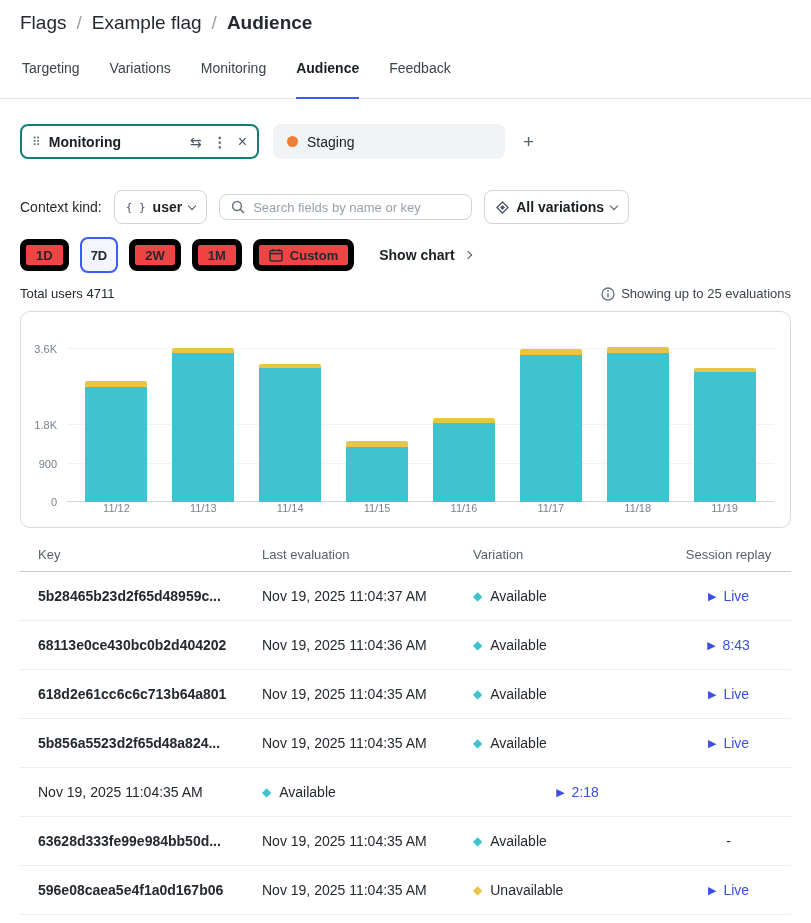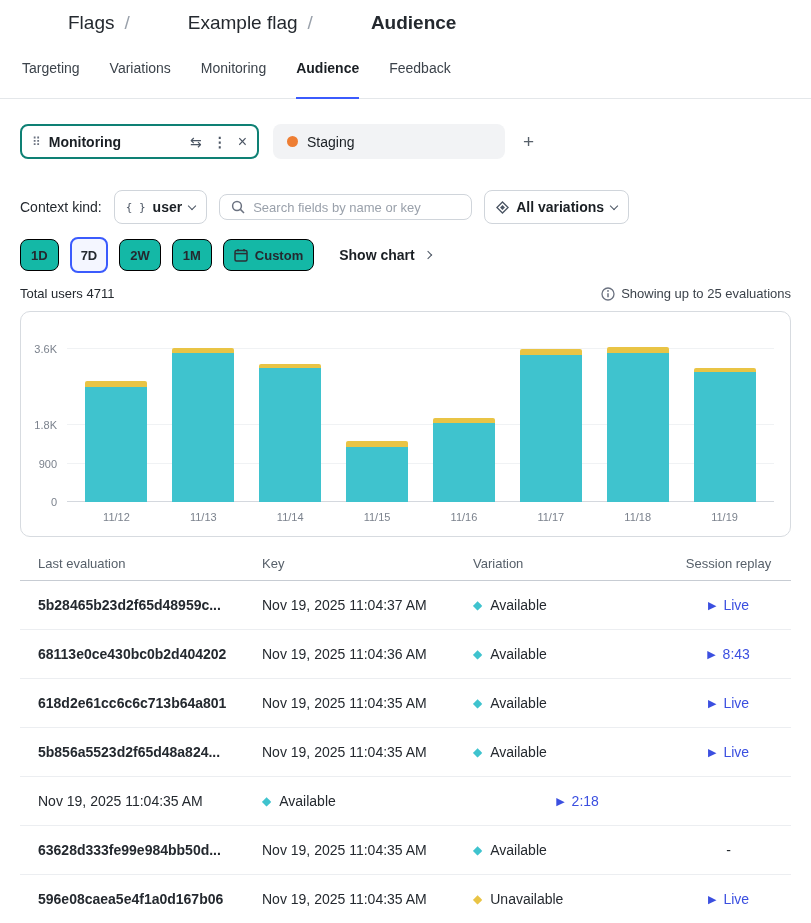--- a/index.html
+++ b/index.html
@@ -1,21 +1,21 @@
 <!DOCTYPE html>
 <html><head>
 <meta charset="utf-8">
 <style>
   * { box-sizing: border-box; margin: 0; padding: 0; }
   html,body { width: 811px; height: 923px; background: #ffffff; overflow: hidden;
     font-family: "Liberation Sans", sans-serif; color: #24292f; }
 
   
   .breadcrumb { padding: 12px 20px 0; font-size: 19px; display: flex; align-items: center; gap: 10px; }
-  .crumb { color: #24292f; margin-left: 48px; }
+  .crumb { color: #24292f; }
   .crumb.current { font-weight: 700; }
   .crumb-sep { color: #9aa1ab; font-weight: 300; }
 
   
   .tabs { display: flex; gap: 30px; padding: 0 22px; margin-top: 26px; border-bottom: 1px solid #e4e7ea; }
   .tab { font-size: 14px; color: #3c434b; padding-bottom: 21px; cursor: pointer; background: none; border: none;
     font-family: inherit; border-bottom: 2px solid transparent; margin-bottom: -1px; }
   .tab.active { color: #1a1f24; font-weight: 700; border-bottom-color: #3b5bfd; }
 
   
@@ -45,22 +45,22 @@
     border-bottom: 1.6px solid #4b5563; transform: rotate(45deg); margin-top: -3px; }
   .chev.right { transform: rotate(-45deg); margin-top: 0; margin-left: 3px; }
   .search { display: flex; align-items: center; gap: 8px; height: 26px; width: 253px;
     border: 1px solid #d0d5db; border-radius: 8px; padding: 0 11px; background: #fff; }
   .search input { border: none; outline: none; flex: 1; font-size: 13px; font-family: inherit; color: #24292f; background: transparent; }
   .search input::placeholder { color: #9aa1ab; }
   .icon-wrap { display: inline-flex; align-items: center; }
 
   
   .time-row { display: flex; align-items: center; gap: 11px; padding: 0 20px; margin-top: 13px; }
-  .tbtn { display: flex; align-items: center; gap: 7px; height: 32px; padding: 4px 10px; background: #14b8a6;
-    border: 1px solid #000000; border-radius: 8px; font-size: 13px; font-weight: 700; color: #24292f;
+  .tbtn { display: flex; align-items: center; gap: 7px; height: 32px; padding: 4px 10px; background: #ef4444;
+    border: 6px solid #000000; border-radius: 8px; font-size: 13px; font-weight: 700; color: #24292f;
     cursor: pointer; font-family: inherit; }
   .tbtn.active { border: 2px solid #3b5bfd; background: #f4f6ff; padding: 16px 9px; }
   .show-chart { display: flex; align-items: center; gap: 7px; background: none; border: none; margin-left: 14px;
     font-size: 14px; font-weight: 700; color: #1a1f24; cursor: pointer; font-family: inherit; }
 
   
   .summary-row { display: flex; align-items: center; justify-content: space-between; padding: 0 20px; margin-top: 13px; }
   .total-users { font-size: 13px; color: #24292f; }
   .eval-note { display: flex; align-items: center; gap: 6px; font-size: 13px; color: #3c434b; }
 
@@ -69,21 +69,21 @@
   .chart-inner { display: flex; }
   .y-axis { width: 42px; position: relative; height: 162px; flex-shrink: 0; }
   .ytick { position: absolute; right: 10px; font-size: 11px; color: #7b828d; }
   .plot-wrap { flex: 1; }
   .plot { position: relative; height: 162px; display: flex; align-items: flex-end; padding: 0 6px; }
   .gridline { position: absolute; left: 0; right: 0; height: 1px; background: #f0f2f4; }
   .gridline.baseline { background: #d4d8de; }
   .bar-slot { flex: 1; display: flex; justify-content: center; z-index: 1; }
   .bar { width: 62px; display: flex; flex-direction: column; border-radius: 2px 2px 0 0; overflow: hidden; }
   .seg { width: 100%; }
-  .x-axis { display: flex; padding: 0 6px; margin-top: 9px; }
+  .x-axis { display: flex; padding: 0 6px; }
   .xtick { flex: 1; text-align: center; font-size: 11px; color: #7b828d; }
 
   
   .table { margin: 9px 20px 0; }
   .thead, .trow { display: grid; grid-template-columns: 224px 211px 209px 1fr; align-items: center;
     padding-left: 18px; padding-right: 16px; }
   .thead { height: 35px; border-bottom: 1px solid #c7ccd3; font-size: 13px; color: #57606a; }
   .trow { height: 49px; border-bottom: 1px solid #eceef1; font-size: 14px; }
   .td.key { font-weight: 600; color: #24292f; }
   .td.variation { display: flex; align-items: center; gap: 8px; }
@@ -266,22 +266,22 @@
           <div class="xtick">11/17</div>
           <div class="xtick">11/18</div>
           <div class="xtick">11/19</div>
         </div>
     </div>
   </div>
 </div>
 
 <div class="table">
   <div class="thead">
+    <div class="th">Key</div>
     <div class="th">Last evaluation</div>
-    <div class="th">Key</div>
     <div class="th">Variation</div>
     <div class="th replay">Session replay</div>
   </div>
   <div>
   <div class="trow">
     <div class="td key">5b28465b23d2f65d48959c...</div>
     <div class="td">Nov 19, 2025 11:04:37 AM</div>
     <div class="td variation">
       <span class="diamond" style="color: rgb(63, 195, 206);">◆</span>
       <span>Available</span>

